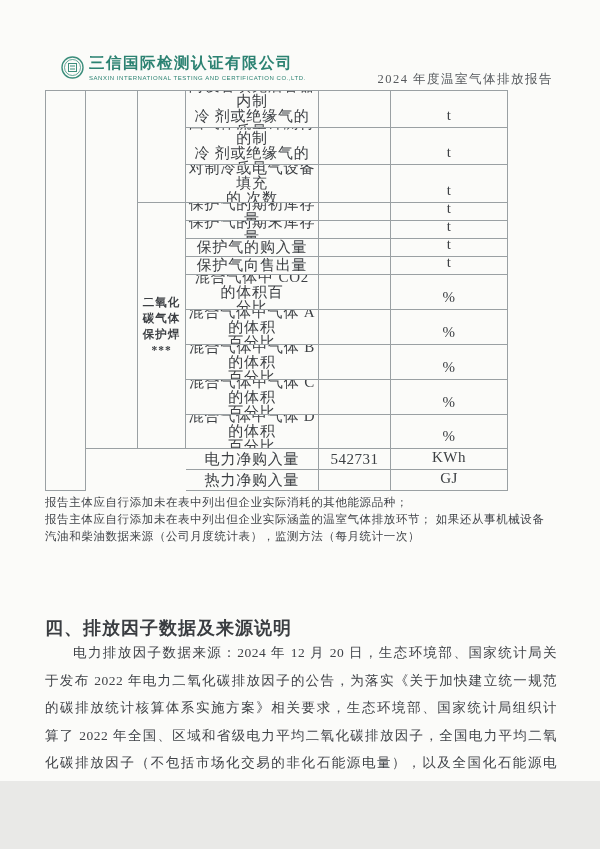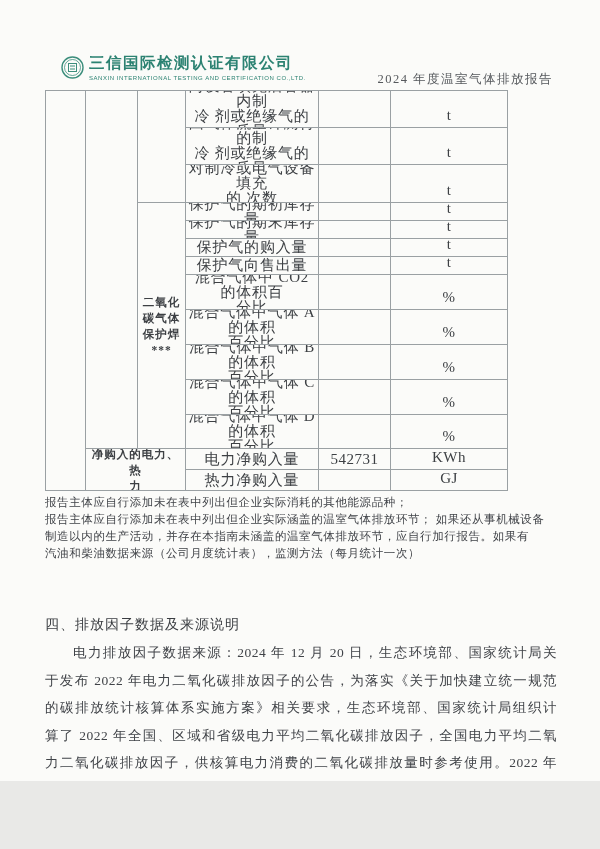--- a/index.html
+++ b/index.html
@@ -61,21 +61,21 @@
     line-height:16px;font-size:11.5px;padding:0 2px;
   }
   
   .notes{
     position:absolute;left:45px;top:494px;width:514px;
     font-size:11.5px;line-height:17px;letter-spacing:.6px;color:#404348;
   }
   
   .section-heading{
     position:absolute;left:45px;top:616px;
-    font-size:14px;font-weight:normal;letter-spacing:1px;color:#3a3d41;
+    font-size:18px;font-weight:bold;letter-spacing:1px;color:#3a3d41;
   }
   .paragraph{
     position:absolute;left:45px;top:639px;width:512px;
     font-size:13.5px;color:#404348;
   }
   .paragraph .pline{
     height:27.5px;line-height:27.5px;
     text-align:justify;text-align-last:justify;
     letter-spacing:.5px;
   }
@@ -108,22 +108,20 @@
     <div class="report-title">2024 年度温室气体排放报告</div>
   </div>
 
   <div class="gtable">
 
     <div class="t-cell" style="grid-column:1;grid-row:1/15;"></div>
     <div class="t-cell" style="grid-column:2;grid-row:1/13;"></div>
     <div class="t-cell" style="grid-column:3;grid-row:1/4;"></div>
     <div class="t-cell t-label" style="grid-column:3;grid-row:4/13;">二氧化碳气体保护焊
 ***</div>
-    <div class="t-cell t-label" style="grid-column:2/4;grid-row:13/15;">净购入的电力、热
-力</div>
 
     <div class="t-cell t-desc" style="grid-column:4;grid-row:1;">向设备填充后容器内制
 冷 剂或绝缘气的质量</div>
     <div class="t-cell t-val" style="grid-column:5;grid-row:1;"></div>
     <div class="t-cell t-unit" style="grid-column:6;grid-row:1;">t</div>
 
     <div class="t-cell t-desc" style="grid-column:4;grid-row:2;">由气体流量计测得的制
 冷 剂或绝缘气的质量</div>
     <div class="t-cell t-val" style="grid-column:5;grid-row:2;"></div>
     <div class="t-cell t-unit" style="grid-column:6;grid-row:2;">t</div>
@@ -179,28 +177,28 @@
     <div class="t-cell t-unit" style="grid-column:6;grid-row:13;">KWh</div>
 
     <div class="t-cell t-desc" style="grid-column:4;grid-row:14;">热力净购入量</div>
     <div class="t-cell t-val" style="grid-column:5;grid-row:14;"></div>
     <div class="t-cell t-unit" style="grid-column:6;grid-row:14;">GJ</div>
   </div>
 
   <div class="notes">
     <div>报告主体应自行添加未在表中列出但企业实际消耗的其他能源品种；</div>
     <div>报告主体应自行添加未在表中列出但企业实际涵盖的温室气体排放环节； 如果还从事机械设备</div>
-    <div>制造以内的生产活动，并存在本指南未涵盖的温室气体排放环节，应自行加行报告。如果有</div>
     <div>汽油和柴油数据来源（公司月度统计表），监测方法（每月统计一次）</div>
   </div>
 
   <div class="section-heading">四、排放因子数据及来源说明</div>
   <div class="paragraph">
     <div class="pline indent">电力排放因子数据来源：2024 年 12 月 20 日，生态环境部、国家统计局关</div>
     <div class="pline">于发布 2022 年电力二氧化碳排放因子的公告，为落实《关于加快建立统一规范</div>
     <div class="pline">的碳排放统计核算体系实施方案》相关要求，生态环境部、国家统计局组织计</div>
     <div class="pline">算了 2022 年全国、区域和省级电力平均二氧化碳排放因子，全国电力平均二氧</div>
+    <div class="pline">化碳排放因子（不包括市场化交易的非化石能源电量），以及全国化石能源电</div>
     <div class="pline">力二氧化碳排放因子，供核算电力消费的二氧化碳排放量时参考使用。2022 年</div>
   </div>
 
   <div class="footer">7 / 11</div>
 
 </div>
 
 </body></html>

